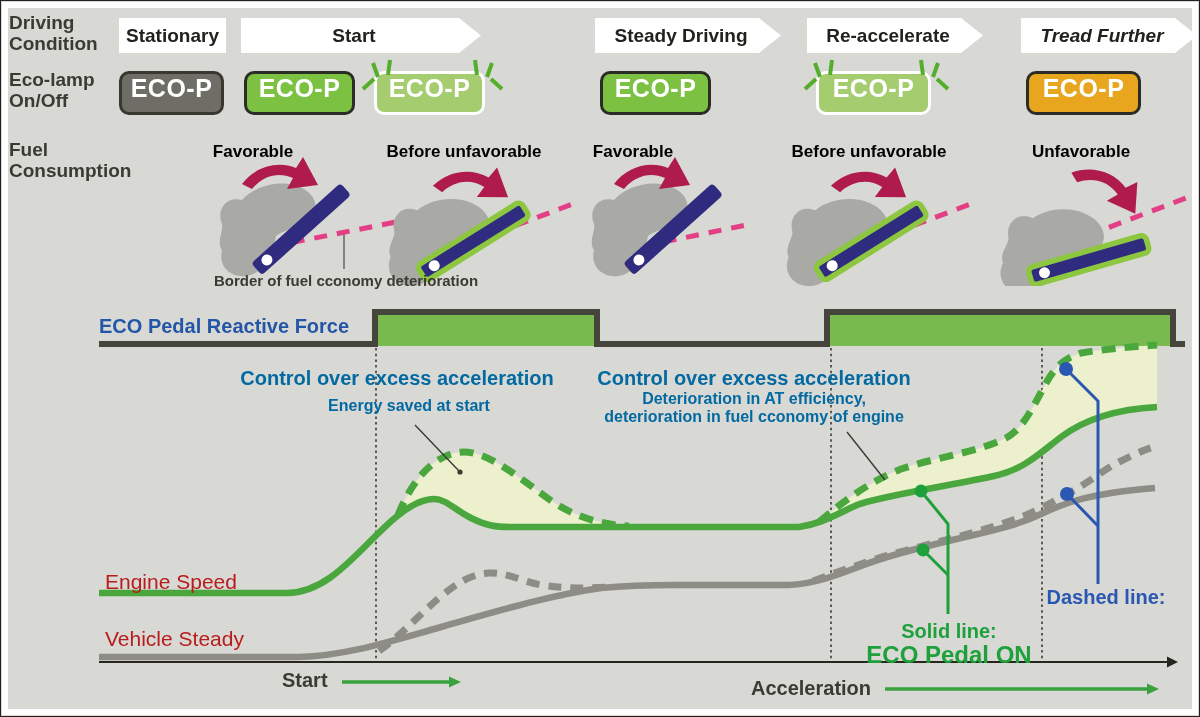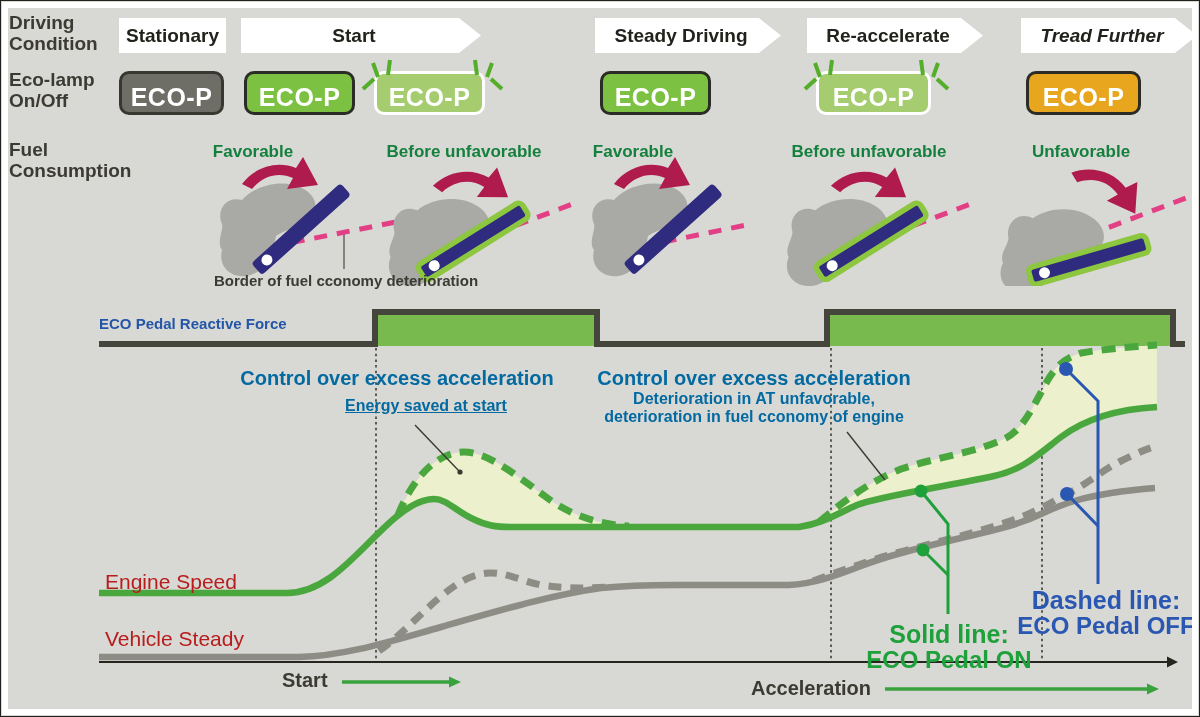--- a/index.html
+++ b/index.html
@@ -16,47 +16,47 @@
     white-space:pre-line;z-index:5;
   }
   .stage{
     position:absolute;top:17px;height:35px;background:#ffffff;
     display:flex;align-items:center;justify-content:center;
     font-size:19px;font-weight:bold;color:#22221d;z-index:5;
   }
   .stage.arrow{clip-path:polygon(0 0,calc(100% - 22px) 0,100% 50%,calc(100% - 22px) 100%,0 100%);padding-right:14px;}
   .badge{
     position:absolute;top:70px;height:44px;border-radius:10px;
-    display:flex;align-items:flex-end;justify-content:center;
+    display:flex;align-items:flex-start;justify-content:center;
     font-size:25px;font-weight:bold;color:#ffffff;letter-spacing:.5px;z-index:5;
   }
   .badge.off{background:#6f6e66;border:3px solid #383831;}
   .badge.on{background:#7cc142;border:3px solid #2c2c26;}
   .badge.flash{background:#a5cd70;border:3px solid #ffffff;}
   .badge.warn{background:#e7a61e;border:3px solid #2c2c26;}
   .sparks{position:absolute;left:-18px;top:-19px;pointer-events:none;}
   .fuel-label{
     position:absolute;top:141px;width:170px;text-align:center;
-    font-size:17px;font-weight:bold;color:#15803d;z-index:5;
+    font-size:17px;font-weight:bold;color:#000000;z-index:5;
   }
   .pedal-svg{position:absolute;z-index:4;}
   .border-note{
     position:absolute;left:205px;top:271px;width:280px;text-align:center;
     font-size:15px;font-weight:bold;color:#3b3b33;z-index:5;
   }
   .reactive-label{
-    position:absolute;left:98px;top:314px;font-size:15px;font-weight:bold;
+    position:absolute;left:98px;top:314px;font-size:20px;font-weight:bold;
     color:#2456a8;z-index:5;
   }
   .ann{position:absolute;text-align:center;color:#0369a1;font-weight:bold;z-index:5;}
   .ann .l1{display:block;font-size:20px;}
   .ann .l2{display:block;font-size:16px;}
   .curve-label{position:absolute;font-size:21px;font-weight:normal;color:#b91c1c;z-index:5;}
   .legend{position:absolute;text-align:center;font-weight:bold;z-index:5;line-height:1.05;}
-  .legend .t{display:block;font-size:25px;}
+  .legend .t{display:block;font-size:20px;}
   .legend .v{display:block;font-size:24px;}
   .legend.green{color:#1ea03b;}
   .legend.blue{color:#2a57b2;}
   .axis-label{position:absolute;font-size:20px;font-weight:bold;color:#3b3b33;z-index:5;}
   svg{display:block;}
   .mainsvg{position:absolute;left:0;top:0;z-index:3;pointer-events:none;}
 </style>
 </head>
 <body>
 
@@ -249,36 +249,35 @@
 
     <path d="M341,681 H448" stroke="#3aa23c" stroke-width="3.5"></path>
     <polygon points="448,675.5 460,681 448,686.5" fill="#3aa23c"></polygon>
     <path d="M884,688 H1146" stroke="#3aa23c" stroke-width="3.5"></path>
     <polygon points="1146,682.5 1158,688 1146,693.5" fill="#3aa23c"></polygon>
   </svg>
 
   <div class="ann" style="left:228px;top:366px;width:336px;">
     <span class="l1">Control over excess acceleration</span>
   </div>
-  <div class="ann" style="left:310px;top:396px;width:230px;text-decoration:underline;">
+  <div class="ann" style="left:293px;top:396px;width:230px;">
     <span class="l2">Energy saved at start</span>
   </div>
   <div class="ann" style="left:585px;top:366px;width:336px;">
     <span class="l1">Control over excess acceleration</span>
-    <span class="l2">Deterioration in AT unfavorable,</span>
+    <span class="l2">Deterioration in AT efficiency,</span>
     <span class="l2">deterioration in fuel cconomy of engine</span>
   </div>
 
   <div class="curve-label" style="left:104px;top:569px;">Engine Speed</div>
   <div class="curve-label" style="left:104px;top:626px;">Vehicle Steady</div>
 
   <div class="legend green" style="left:853px;top:620px;width:190px;">
     <span class="t">Solid line:</span>
     <span class="v">ECO Pedal ON</span>
   </div>
   <div class="legend blue" style="left:1015px;top:586px;width:180px;">
     <span class="t">Dashed line:</span>
-    <span class="v">ECO Pedal OFF</span>
   </div>
 
   <div class="axis-label" style="left:281px;top:668px;">Start</div>
   <div class="axis-label" style="left:750px;top:676px;">Acceleration</div>
 </div>
 
 </body></html>

